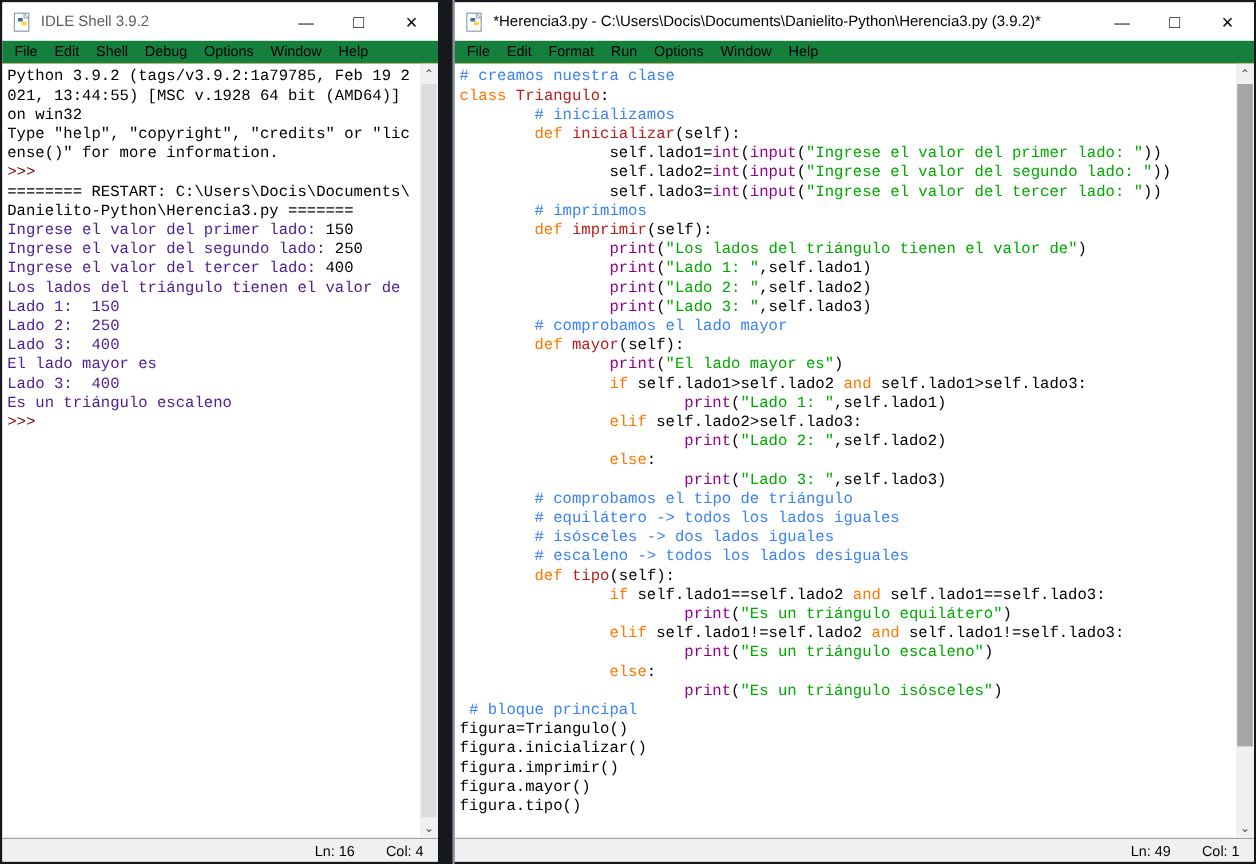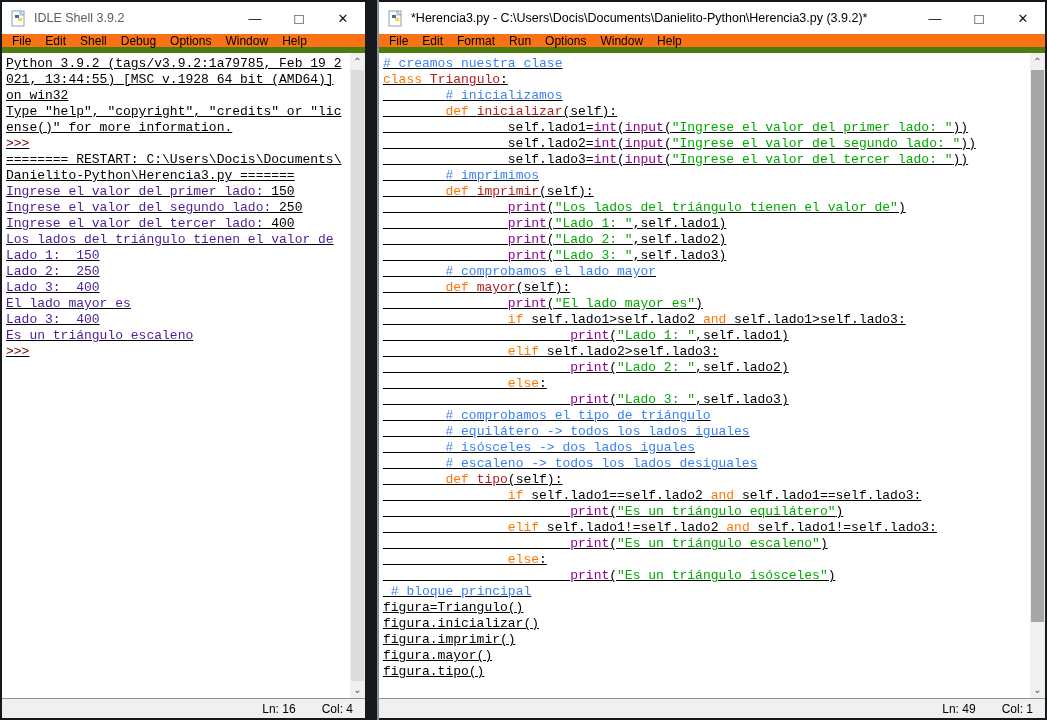--- a/index.html
+++ b/index.html
@@ -21,27 +21,27 @@
   .titlebar { height:32px; display:flex; align-items:center; background:#fff; flex:0 0 auto; }
   .title-icon { margin-left:8px; flex:0 0 auto; display:flex; }
   .title-text { margin-left:7px; font-size:12.5px; color:#000; flex:1 1 auto;
                 white-space:nowrap; overflow:hidden; }
   .title-text.dim { color:#5c5c5c; }
   .win-btn { width:44px; height:32px; display:flex; align-items:center; justify-content:center;
              font-size:13px; color:#111; flex:0 0 auto; }
   .win-btn.max { font-size:15px; }
 
   .menubar { height:19px; display:flex; align-items:center; padding-left:3px;
-             font-size:12px; color:#000; background:#f97316; border-bottom:6px solid #4d7c0f; flex:0 0 auto; }
+             font-size:12px; color:#000; background:#15803d; border-bottom:1px solid #4d7c0f; flex:0 0 auto; }
   .menu-item { padding:1px 7px; white-space:nowrap; }
 
   .content { flex:1 1 auto; position:relative; background:#fff; overflow:hidden; }
   .code { position:absolute; top:3px; left:4px; right:16px; bottom:0;
           font-family:"Liberation Mono", monospace; font-size:13px; line-height:16px;
-          white-space:pre; overflow:hidden; color:#000;text-decoration:underline; }
+          white-space:pre; overflow:hidden; color:#000; }
   .code-line { height:16px; }
 
   .tok-nor { color:#000000; }
   .tok-com { color:#3b82f6; }
   .tok-kw  { color:#ff7700; }
   .tok-def { color:#b91c1c; }
   .tok-blt { color:#900090; }
   .tok-str { color:#00aa00; }
   .tok-out { color:#4c1d95; }
   .tok-con { color:#770000; }

